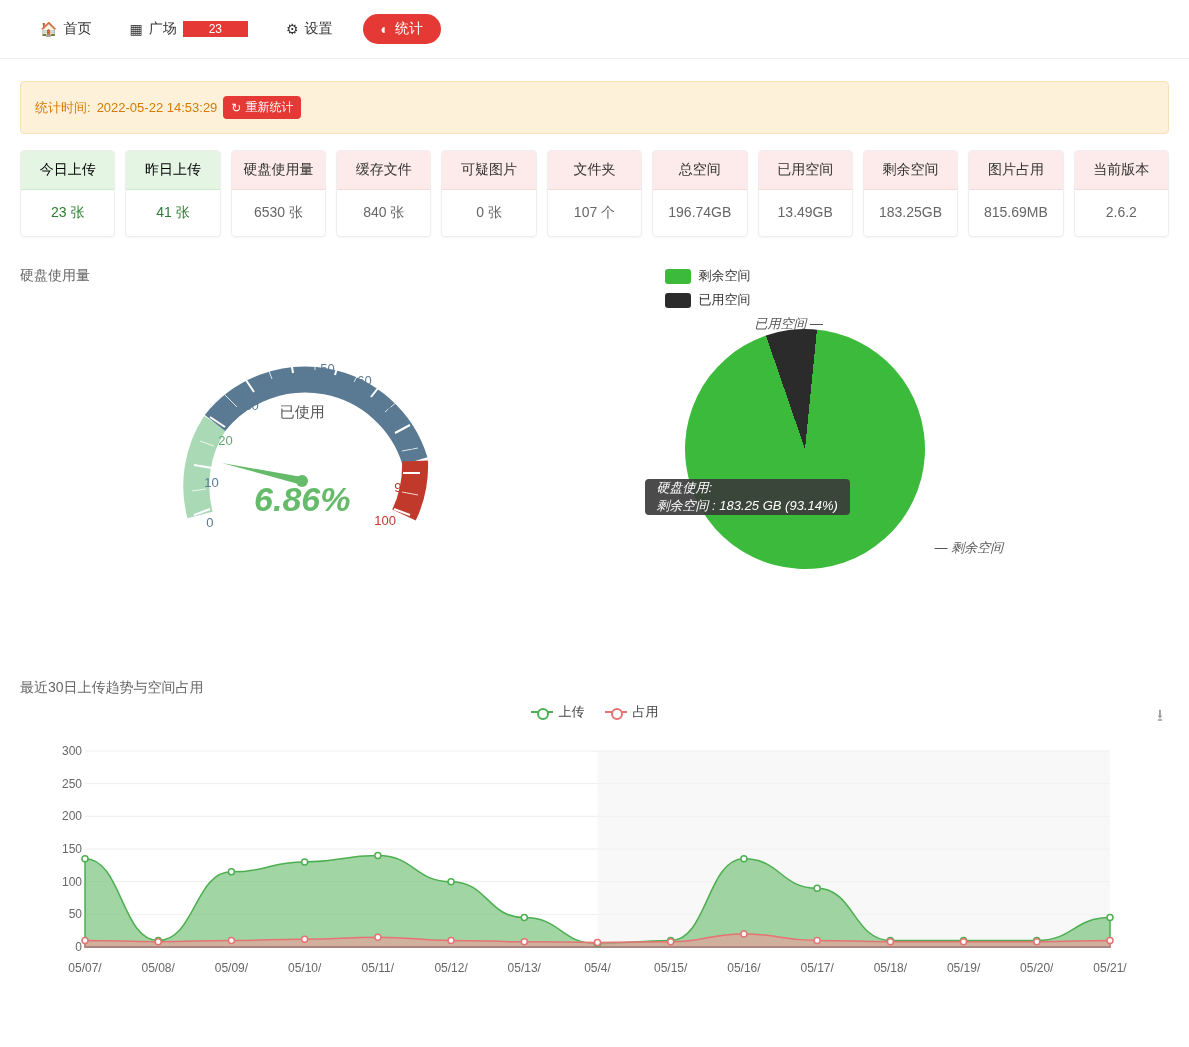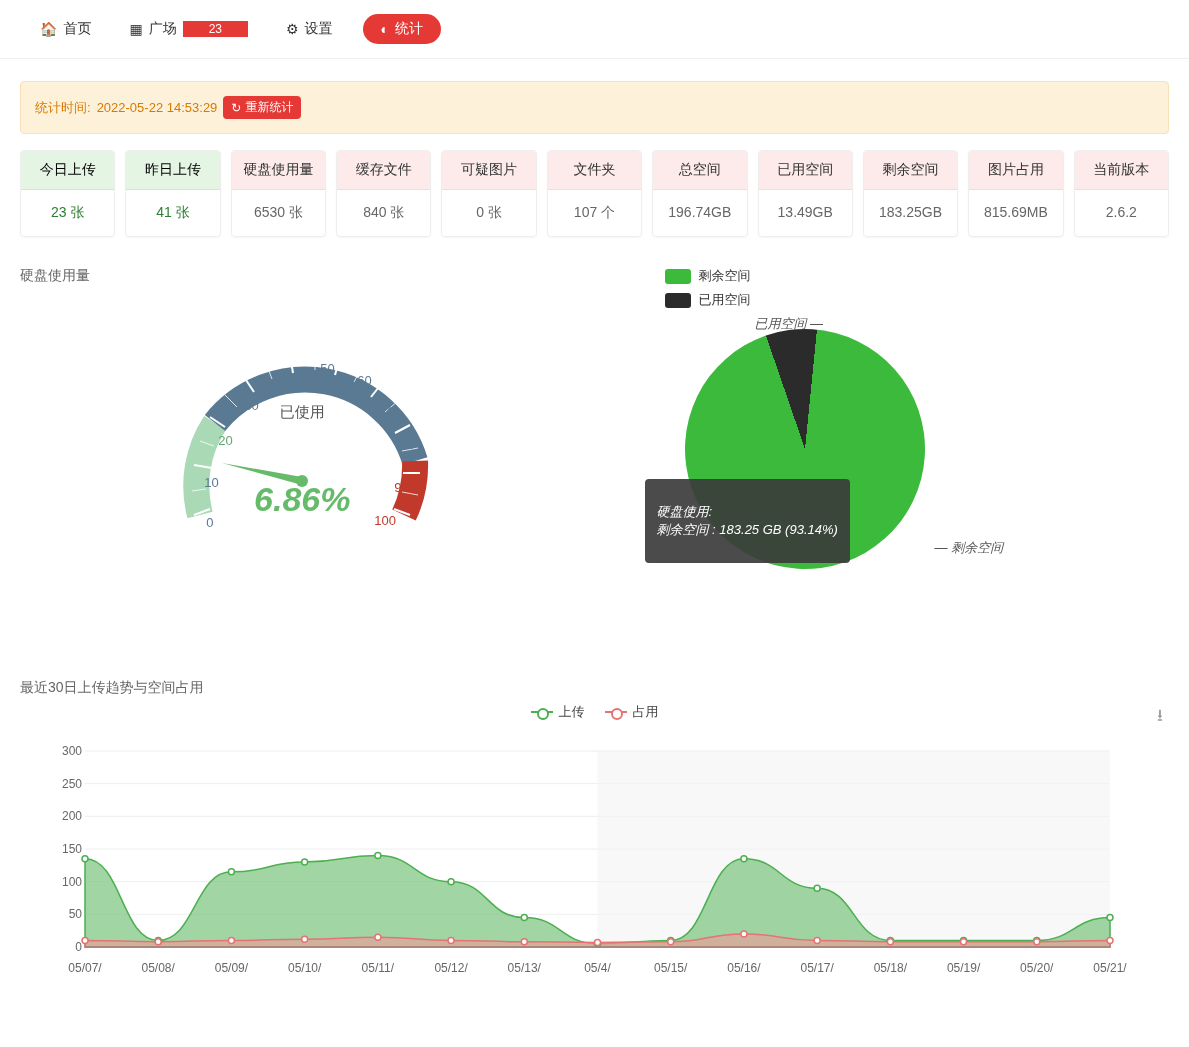--- a/index.html
+++ b/index.html
@@ -129,21 +129,21 @@
   .pie-wrap { position: relative; width: 360px; height: 300px; margin-left: 80px; font-style: italic;}
   .pie {
     width: 240px; height: 240px; border-radius: 50%;
     background: conic-gradient(#2b2b2b 0deg 24.7deg, #3cba3c 24.7deg 360deg);
     transform: rotate(-19deg);
   }
   .pie-lbl { position:absolute; font-size:13px; color:#555; }
   .pie-tooltip {
     position:absolute; left:-40px; top:150px;
     background: rgba(60,60,60,0.92); color:#fff;
-    padding: 24px 12px; border-radius:4px; font-size:13px;
+    padding: 0 12px; border-radius:4px; font-size:13px;
     white-space: nowrap;
   }
 
   
   .trend-section { padding: 0 20px 40px; }
   .trend-title { font-size: 14px; color: #666; margin-bottom: 6px;}
   .trend-legend {
     display:flex; justify-content:center; gap:20px; align-items:center;
     font-size:13px; color:#444; margin-bottom:6px; position:relative;
   }

